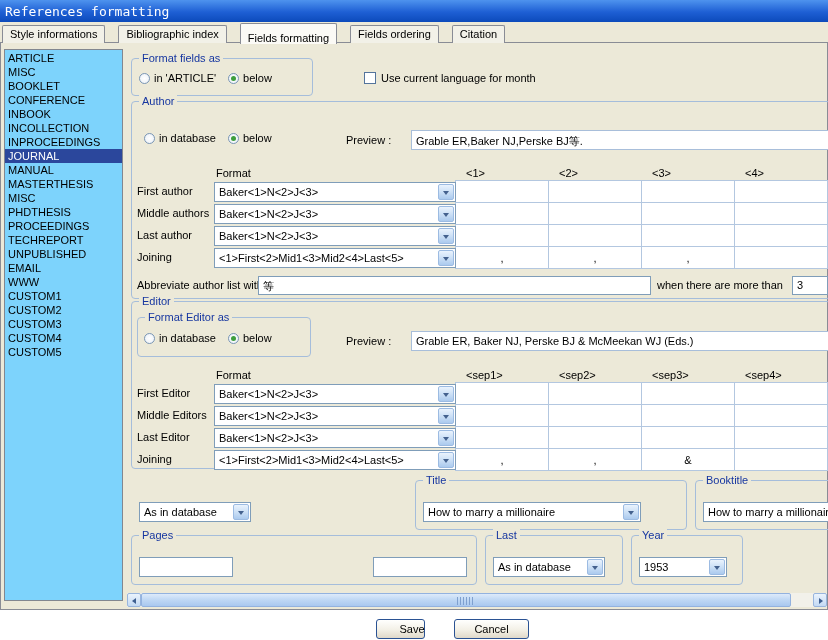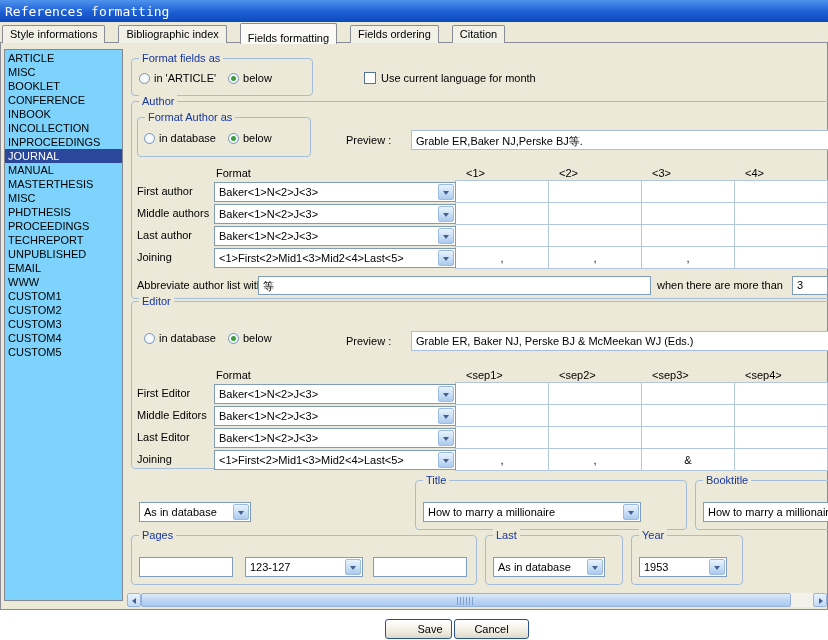--- a/index.html
+++ b/index.html
@@ -70,21 +70,21 @@
   .sthumb{width:650px;height:14px;box-sizing:border-box;border:1px solid #93B2DF;border-radius:2px;
     background:linear-gradient(180deg,#DDEAFA,#BED7F4 50%,#A9C8EF);position:relative;flex:0 0 auto;}
   .sgrip{position:absolute;left:50%;top:3px;margin-left:-9px;width:18px;height:8px;
     background:repeating-linear-gradient(90deg,#7FA0CF 0 1px,transparent 1px 3px);}
   .strack{flex:1;}
   
   .bottombar{position:absolute;left:0;top:610px;width:828px;height:30px;background:#FFFFFF;}
   .btn{position:absolute;top:9px;height:20px;box-sizing:border-box;border:1px solid #2A5293;border-radius:3px;
     background:linear-gradient(180deg,#FFFFFE,#F3F0E6 55%,#E0D9C9);
     display:flex;align-items:center;justify-content:center;cursor:default;}
-  #save-btn{left:385px;width:67px;padding-left:23px;}
+  #save-btn{left:376px;width:49px;padding-left:23px;}
   #cancel-btn{left:454px;width:75px;}
 </style>
 </head>
 <body>
 
 <div class="titlebar">
   <span class="titletext">References formatting</span>
 </div>
 
 <div class="tabs">
@@ -135,23 +135,20 @@
       <span>below</span>
     </span>
   </div>
 
   <span class="checkbox" style="left:363px;top:29px;"></span>
   <span class="lbl" style="left:380px;top:29px;">Use current language for month</span>
 
   <div class="grp" style="left:130px;top:58px;width:700px;height:198px;">
     <span class="legend">Author</span>
   </div>
-  <div class="grp" style="left:136px;top:74px;width:174px;height:40px;">
-    <span class="legend">Format Author as</span>
-  </div>
   <div class="optrow" style="left:143px;top:89px;">
     <span class="pair">
       <span class="radio"></span>
       <span>in database</span>
     </span>
     <span class="pair">
       <span class="radio sel"></span>
       <span>below</span>
     </span>
   </div>
@@ -208,20 +205,23 @@
   <span class="rowlabel" style="top:208px;">Joining</span>
 
   <span class="lbl" style="left:136px;top:236px;">Abbreviate author list with</span>
   <div class="tfield" style="left:257px;top:233px;width:393px;">等</div>
   <span class="lbl" style="left:656px;top:236px;">when there are more than</span>
   <div class="tfield" style="left:791px;top:233px;width:36px;">3</div>
 
   <div class="grp" style="left:130px;top:258px;width:700px;height:168px;">
     <span class="legend">Editor</span>
   </div>
+  <div class="grp" style="left:136px;top:274px;width:174px;height:40px;">
+    <span class="legend">Format Editor as</span>
+  </div>
   <div class="optrow" style="left:143px;top:289px;">
     <span class="pair">
       <span class="radio"></span>
       <span>in database</span>
     </span>
     <span class="pair">
       <span class="radio sel"></span>
       <span>below</span>
     </span>
   </div>
@@ -295,24 +295,20 @@
   </div>
   <div class="combo" style="left:702px;top:459px;width:145px;">
     <span class="ctext">How to marry a millionaire</span>
 
   </div>
 
   <div class="grp" style="left:130px;top:492px;width:346px;height:50px;">
     <span class="legend">Pages</span>
   </div>
   <div class="tfield" style="left:138px;top:514px;width:94px;height:20px;"></div>
-  <div class="combo" style="left:244px;top:514px;width:118px;">
-    <span class="ctext">123-127</span>
-    <span class="cbtn"></span>
-  </div>
   <div class="tfield" style="left:372px;top:514px;width:94px;height:20px;"></div>
 
   <div class="grp" style="left:484px;top:492px;width:138px;height:50px;">
     <span class="legend">Last</span>
   </div>
   <div class="combo" style="left:492px;top:514px;width:112px;">
     <span class="ctext">As in database</span>
     <span class="cbtn"></span>
   </div>
 

